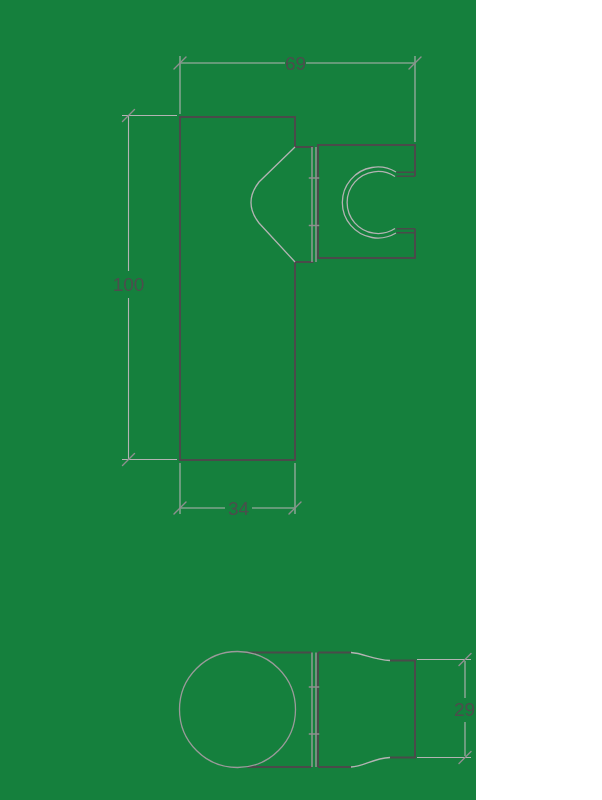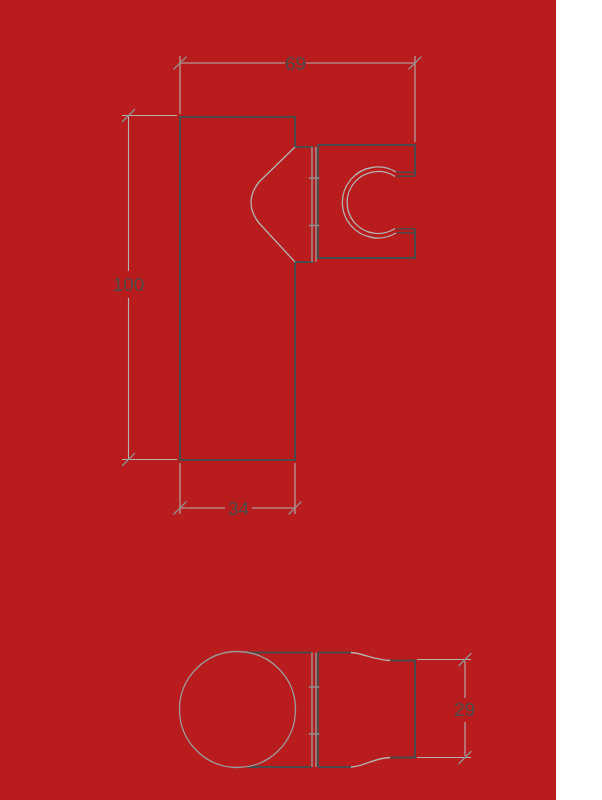--- a/index.html
+++ b/index.html
@@ -1,16 +1,16 @@
 <!DOCTYPE html>
 <html><head>
 <meta charset="utf-8">
 <style>
   html,body{margin:0;padding:0;background:#ffffff;}
-  .page{position:relative;width:556px;height:800px;background:#b91c1c;overflow:hidden;
+  .page{position:relative;width:476px;height:800px;background:#15803d;overflow:hidden;
         font-family:"Liberation Sans",sans-serif;}
   svg{position:absolute;left:0;top:0;display:block;}
   svg path, svg circle{fill:none;stroke-linecap:butt;stroke-linejoin:miter;}
   .thick path{stroke-width:2;}
   .mid path{stroke-width:1.4;}
   .thin path, .thin circle{stroke-width:1.3;}
   .tickmark path{stroke-width:1.5;stroke-linecap:square;}
   .dimline path{stroke-width:1.1;}
   .slash path{stroke-width:1.4;stroke-linecap:round;}
   .dimtext text{font-family:"Liberation Sans",sans-serif;font-size:19px;text-anchor:middle;stroke:none;}

